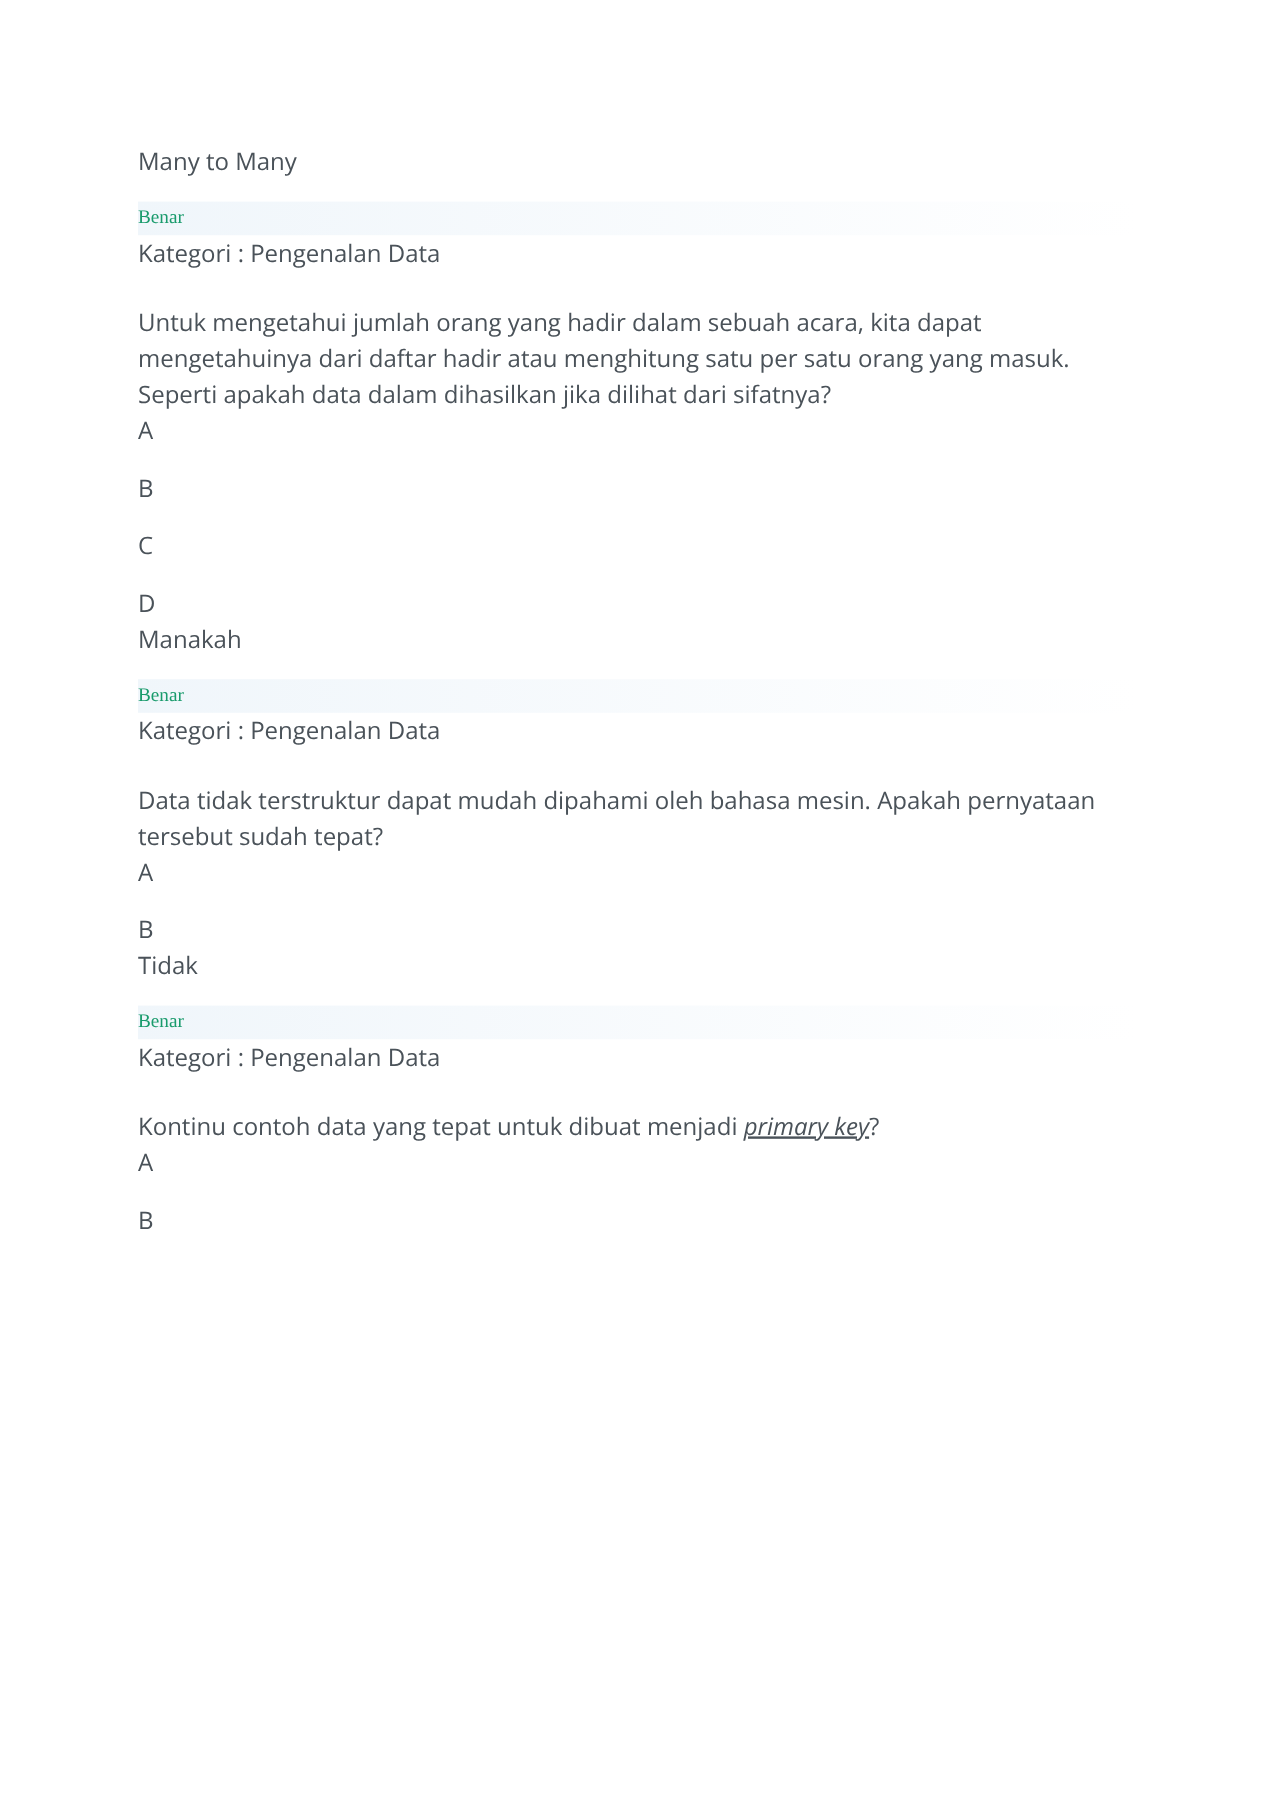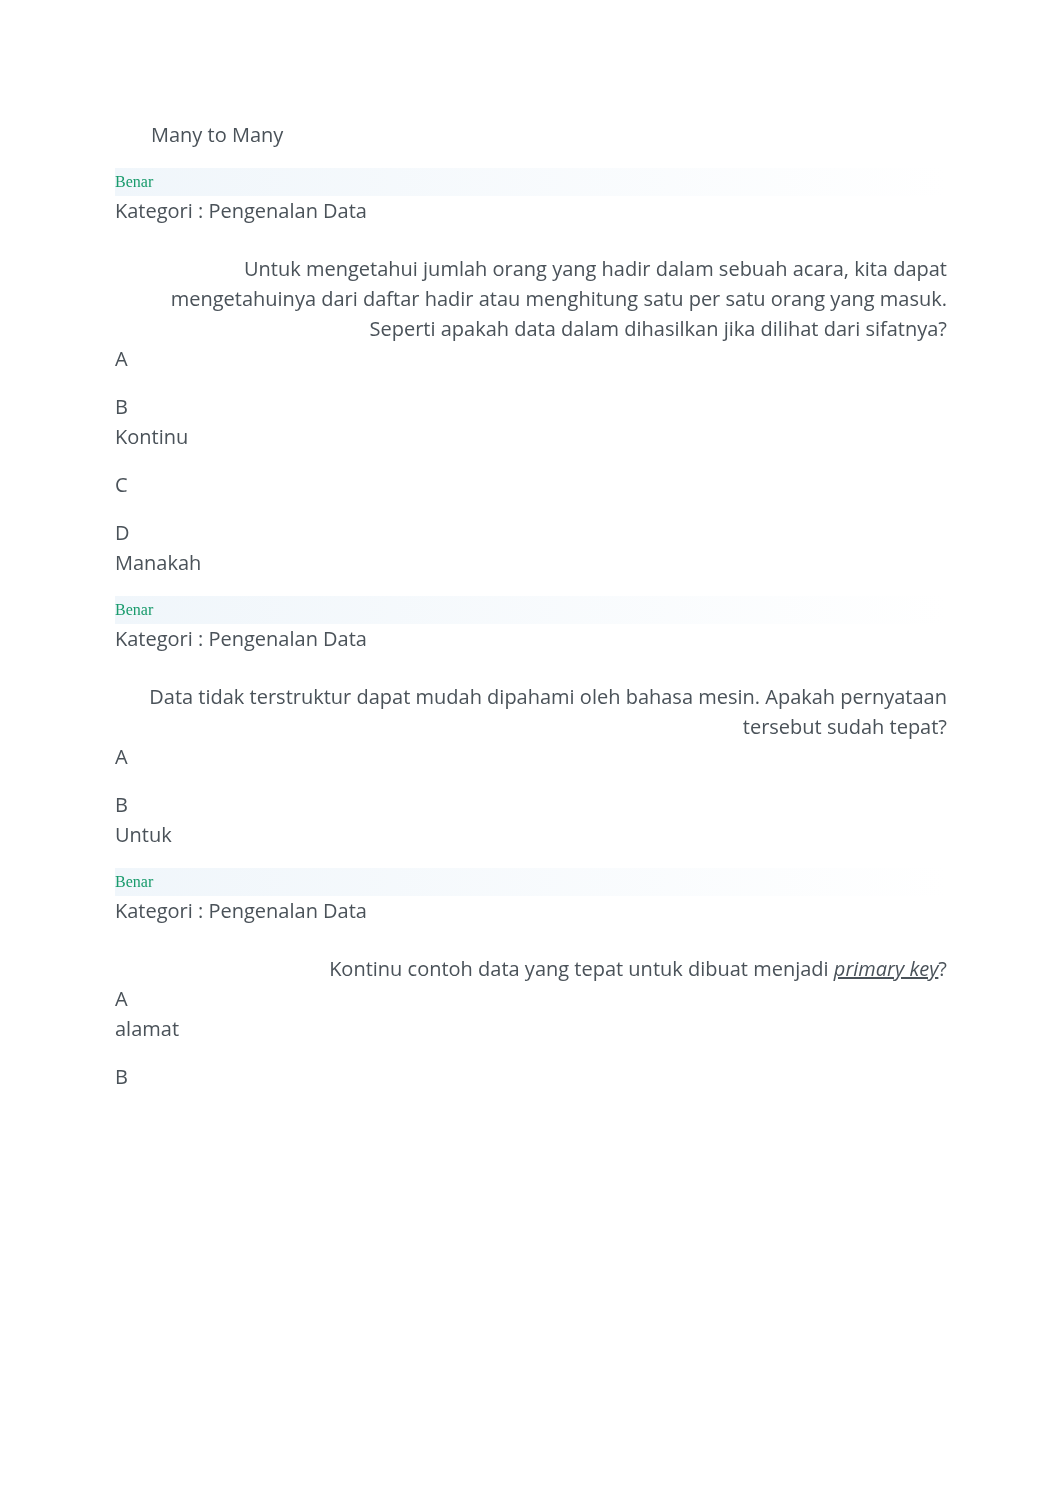--- a/index.html
+++ b/index.html
@@ -7,36 +7,34 @@
     font-family: "Open Sans", "Segoe UI", -apple-system, sans-serif;
     font-size: 20px;
     line-height: 1.5;
     color: #4a5259;
     background: #ffffff;
     padding: 120px 115px 80px 115px;
     width: 1062px;
   }
   .answer-text {
     margin-bottom: 18px;
-    margin-left: 36px;
   }
   .status {
     color: #199b6c;
     font-family: Georgia, "Times New Roman", serif;
     font-size: 16px;
     background: linear-gradient(to right, rgba(230,240,248,0.6), rgba(230,240,248,0.0));
     padding: 2px 0 2px 0;
     display: block;
   }
   .category {
     margin-bottom: 28px;
   }
   .question-text {
     margin-bottom: 0;
-    text-align: right;
   }
   .option-block {
     margin-bottom: 18px;
   }
   .option-letter {
     display: block;
   }
   .option-label {
     display: block;
   }
@@ -50,49 +48,47 @@
 <div class="category">Kategori : Pengenalan Data</div>
 
 <div class="question-text">Untuk mengetahui jumlah orang yang hadir dalam sebuah acara, kita dapat mengetahuinya dari daftar hadir atau menghitung satu per satu orang yang masuk.</div>
 <div class="question-text">Seperti apakah data dalam dihasilkan jika dilihat dari sifatnya?</div>
 
 <div class="option-block">
   <span class="option-letter">A</span>
 </div>
 <div class="option-block">
   <span class="option-letter">B</span>
-  <span class="option-label">Kontinu</span>
 </div>
 <div class="option-block">
   <span class="option-letter">C</span>
 </div>
 <div class="option-block">
   <span class="option-letter">D</span>
   <span class="option-label">Manakah</span>
 </div>
 
 <div class="status">Benar</div>
 <div class="category">Kategori : Pengenalan Data</div>
 
 <div class="question-text">Data tidak terstruktur dapat mudah dipahami oleh bahasa mesin. Apakah pernyataan tersebut sudah tepat?</div>
 
 <div class="option-block">
   <span class="option-letter">A</span>
 </div>
 <div class="option-block">
   <span class="option-letter">B</span>
-  <span class="option-label">Untuk</span>
+  <span class="option-label">Tidak</span>
 </div>
 
 <div class="status">Benar</div>
 <div class="category">Kategori : Pengenalan Data</div>
 
 <div class="question-text">
   <span>Kontinu contoh data yang tepat untuk dibuat menjadi </span><span class="italic">primary key</span><span>?</span>
 </div>
 
 <div class="option-block">
   <span class="option-letter">A</span>
-  <span class="option-label">alamat</span>
 </div>
 <div class="option-block">
   <span class="option-letter">B</span>
 </div>
 
 </body></html>

